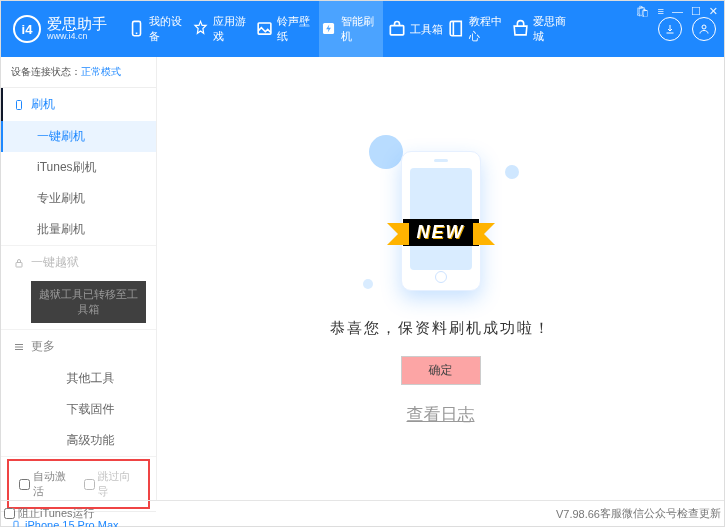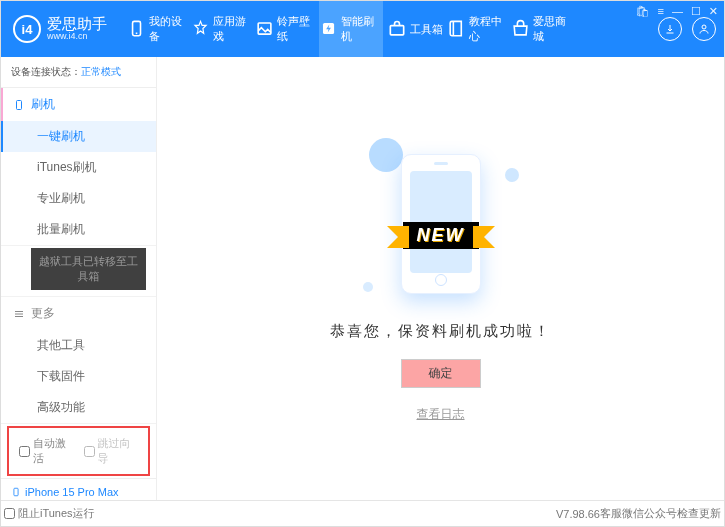--- a/index.html
+++ b/index.html
@@ -24,21 +24,21 @@
 
 
 .body { flex: 1; display: flex; min-height: 0; }
 
 
 .sidebar { width: 156px; border-right: 1px solid #eee; display: flex; flex-direction: column; font-size: 12px; color: #555; }
 .status-bar { padding: 8px 10px; font-size: 10px; border-bottom: 1px solid #eee; }
 .status-val { color: #1e88ff; font-weight: 500; }
 .side-sec { border-bottom: 1px solid #f2f2f2; }
 .sec-head { display: flex; align-items: center; gap: 6px; padding: 8px 12px; color: #888; cursor: pointer; }
-.sec-head.active { color: #1e88ff; border-left: 2px solid #f9a8d4; padding-left: 10px; }
+.sec-head.active { color: #1e88ff; border-left: 2px solid #0f172a; padding-left: 10px; }
 .sec-head svg { width: 12px; height: 12px; }
 .sub-item { padding: 7px 12px 7px 36px; cursor: pointer; color: #666; }
 .sub-item.active { color: #1e88ff; background: #eaf4ff; border-left: 2px solid #1e88ff; padding-left: 34px; }
 .sub-item.boxed { background: #404040; color: #999; font-size: 11px; margin: 2px 10px 6px 30px; padding: 6px; text-align: center; }
 .sec-head.disabled { color: #bbb; }
 .checkbox-row { padding: 8px 10px; display: flex; gap: 10px; font-size: 11px; color: #888; border: 2px solid #ef4444; margin: 2px 6px; }
 .chk { display: flex; align-items: center; gap: 3px; }
 .chk input { width: 11px; height: 11px; }
 .device-info { padding: 6px 10px; border-top: 1px solid #eee; }
 .device-name { color: #1e88ff; font-size: 11px; display: flex; align-items: center; gap: 4px; }
@@ -53,21 +53,21 @@
 .circle1 { position: absolute; width: 34px; height: 34px; border-radius: 50%; background: #b8dcff; top: 4px; left: 8px; }
 .circle2 { position: absolute; width: 14px; height: 14px; border-radius: 50%; background: #cfe7ff; top: 34px; right: 2px; }
 .circle3 { position: absolute; width: 10px; height: 10px; border-radius: 50%; background: #d9ecff; bottom: 12px; left: 2px; }
 .ribbon { position: absolute; top: 88px; left: 50%; transform: translateX(-50%); }
 .ribbon-body { background: #000000; color: #fff; font-weight: 900; font-size: 18px; font-style: italic; letter-spacing: 2px; padding: 3px 14px; position: relative; text-shadow: 1px 1px 0 #e6a800; }
 .ribbon-body::before, .ribbon-body::after { content: ""; position: absolute; top: 4px; width: 0; height: 0; border: 11px solid #ffb300; }
 .ribbon-body::before { left: -16px; border-left-color: transparent; }
 .ribbon-body::after { right: -16px; border-right-color: transparent; }
 .success-msg { font-size: 15px; color: #333; letter-spacing: 2px; margin-bottom: 18px; }
 .ok-btn { border: 1px solid #ccc; background: #fca5a5; padding: 5px 27px; font-size: 12px; cursor: pointer; color: #444; }
-.log-link { margin-top: 18px; font-size: 12px; color: #999; cursor: pointer; text-decoration: underline; }
+.log-link { margin-top: 18px; font-size: 17px; color: #999; cursor: pointer; text-decoration: underline; }
 
 
 .footer { height: 26px; border-top: 1px solid #e5e5e5; display: flex; align-items: center; font-size: 11px; color: #777; padding: 0 3px; }
 .footer .chk { margin-right: auto; }
 .footer-item { cursor: pointer; }
 </style>
 </head>
 <body>
 
 <div class="app">
@@ -179,24 +179,31 @@
             </svg>
           <span>刷机</span>
         </div>
         <div class="sub-item active">一键刷机</div>
         <div class="sub-item">iTunes刷机</div>
         <div class="sub-item">专业刷机</div>
         <div class="sub-item">批量刷机</div>
       </div>
 
       <div class="side-sec">
+        <div class="sec-head disabled">
+          <svg viewBox="0 0 24 24" fill="none" stroke="currentColor" stroke-width="2">
+              <rect x="6" y="11" width="12" height="9" rx="1"></rect>
+              <path d="M9 11V8a3 3 0 016 0v3"></path>
+            </svg>
+          <span>一键越狱</span>
+        </div>
         <div class="sub-item boxed">越狱工具已转移至工具箱</div>
       </div>
 
-      <div class="side-sec" style="flex:1;">
+      <div class="side-sec" style="flex:1;text-align:center;">
         <div class="sec-head">
           <svg viewBox="0 0 24 24" fill="none" stroke="currentColor" stroke-width="2">
               <line x1="4" y1="7" x2="20" y2="7"></line>
               <line x1="4" y1="12" x2="20" y2="12"></line>
               <line x1="4" y1="17" x2="20" y2="17"></line>
             </svg>
           <span>更多</span>
         </div>
         <div class="sub-item">其他工具</div>
         <div class="sub-item">下载固件</div>

